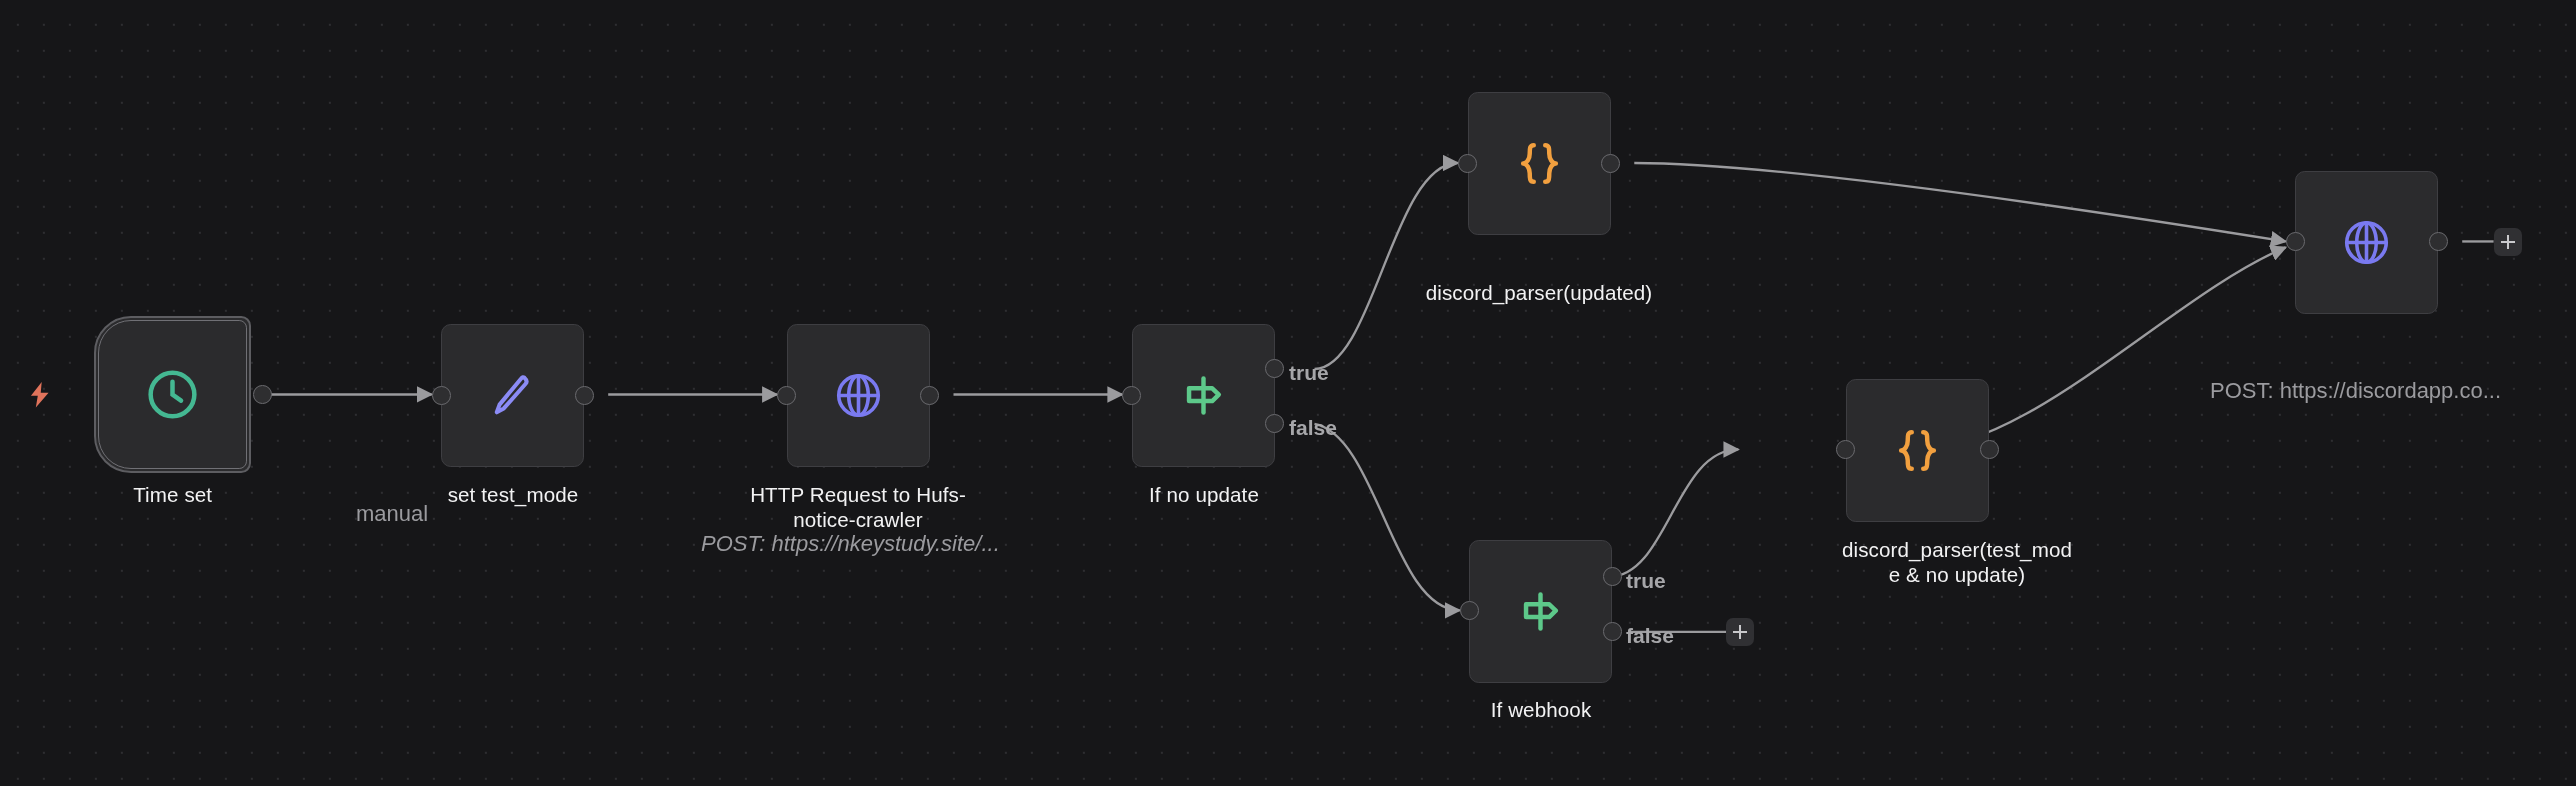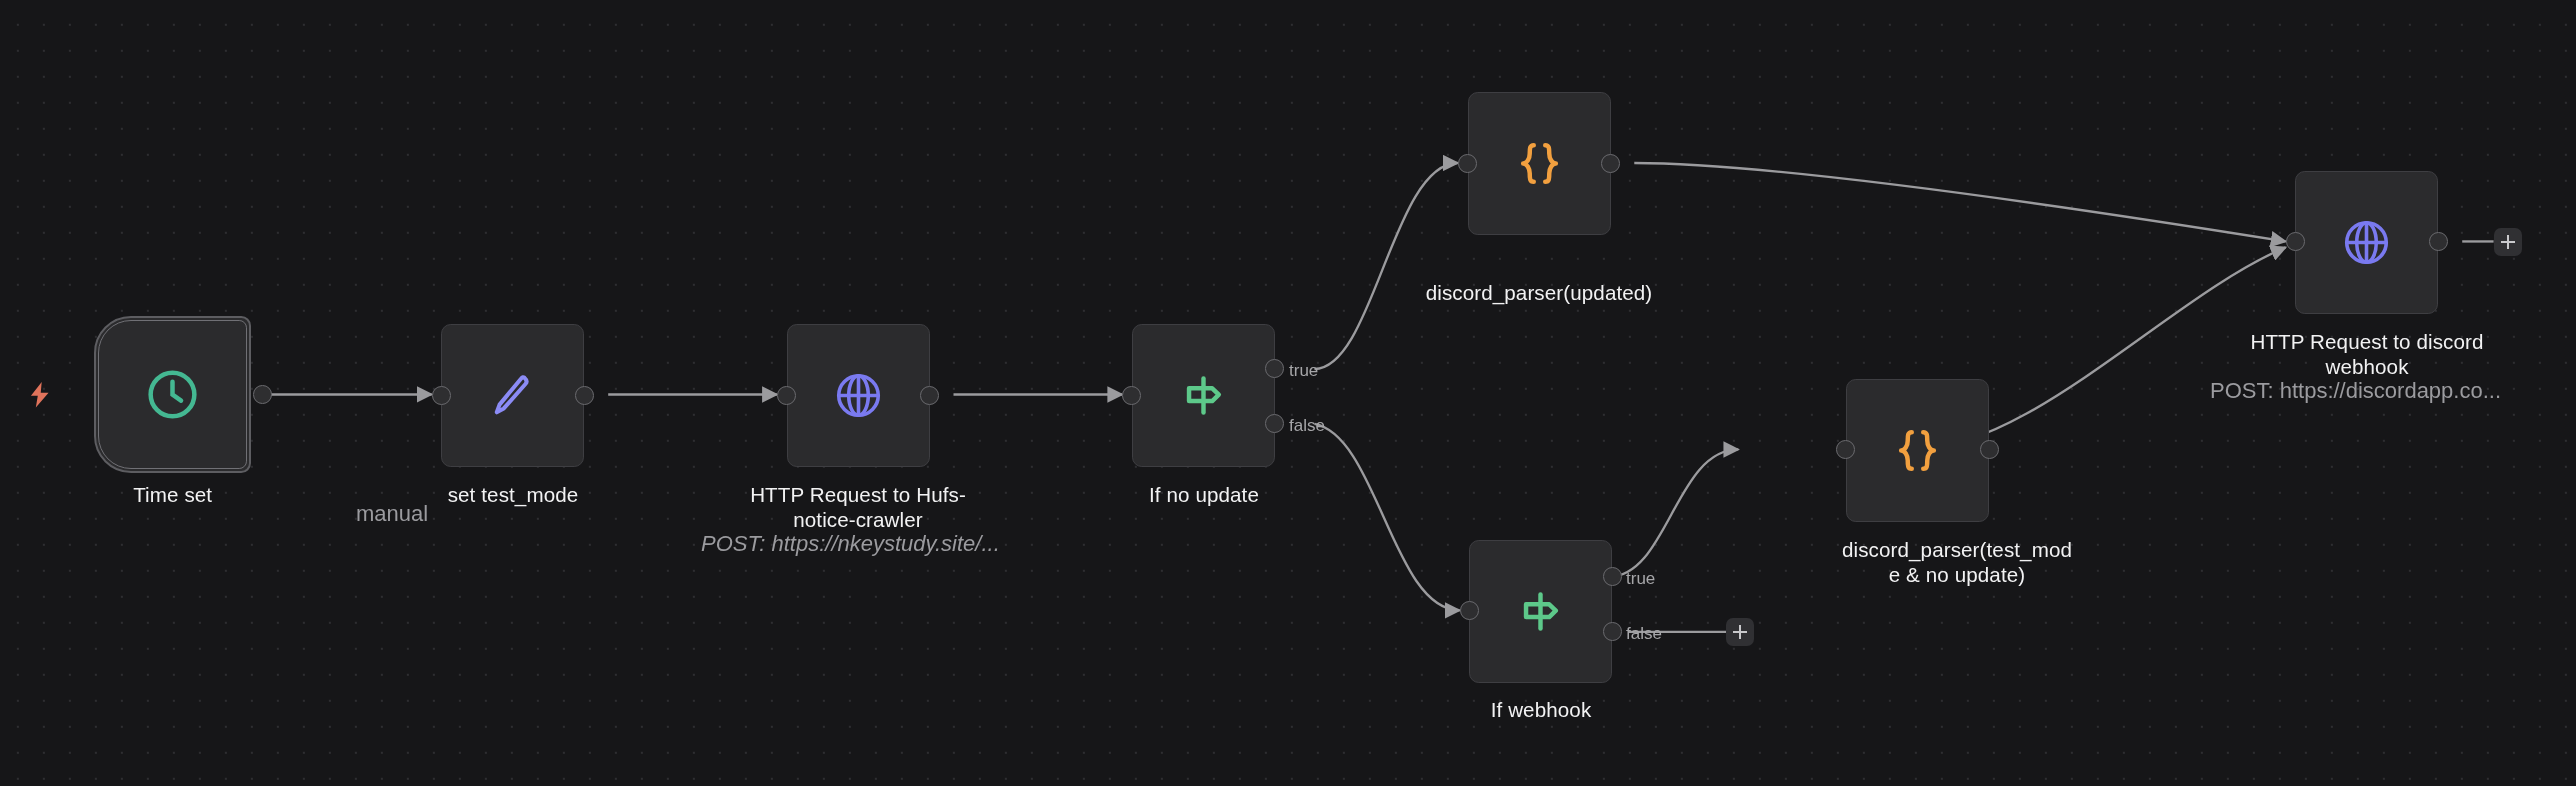--- a/index.html
+++ b/index.html
@@ -62,24 +62,25 @@
     height: 18.6px;
     border-radius: 50%;
     background: #2e2e30;
     border: 1.5px solid #6a6a6e;
     box-sizing: border-box;
   }
   .port.out-plain { border-color: #6a6a6e; }
 
   .port-label {
     position: absolute;
-    font-size: 17px;
+    font-size: 21px;
     color: #a6a6a9;
     white-space: nowrap;
     line-height: 1;
+    font-weight: bold;
   }
 
   
   .node-label {
     position: absolute;
     text-align: center;
     color: #f2f2f3;
     font-size: 20.6px;
     line-height: 24.5px;
     white-space: pre-line;
@@ -265,22 +266,20 @@
       <svg width="51" height="51" viewBox="0 0 24 24" fill="none" stroke="#7a7af0" stroke-width="1.7">
         <circle cx="12" cy="12" r="9.3"></circle>
         <line x1="2.7" y1="12" x2="21.3" y2="12"></line>
         <line x1="12" y1="2.7" x2="12" y2="21.3"></line>
         <ellipse cx="12" cy="12" rx="4.6" ry="9.3"></ellipse>
       </svg>
     </span>
   </div>
   <div class="port" style="left:2286px; top:232px;"></div>
   <div class="port out-plain" style="left:2429px; top:232px;"></div>
-  <div class="node-label" style="left:2210px; top:330px; width:314px;">HTTP Request to discord
-webhook</div>
   <div class="node-sublabel" style="left:2210px; top:381px; width:314px;">POST: https://discordapp.co...</div>
 
   <div class="plus-btn" style="left:2494px; top:228px;">
     <span class="bar-h"></span>
     <span class="bar-v"></span>
   </div>
 
 </div>
 
 

